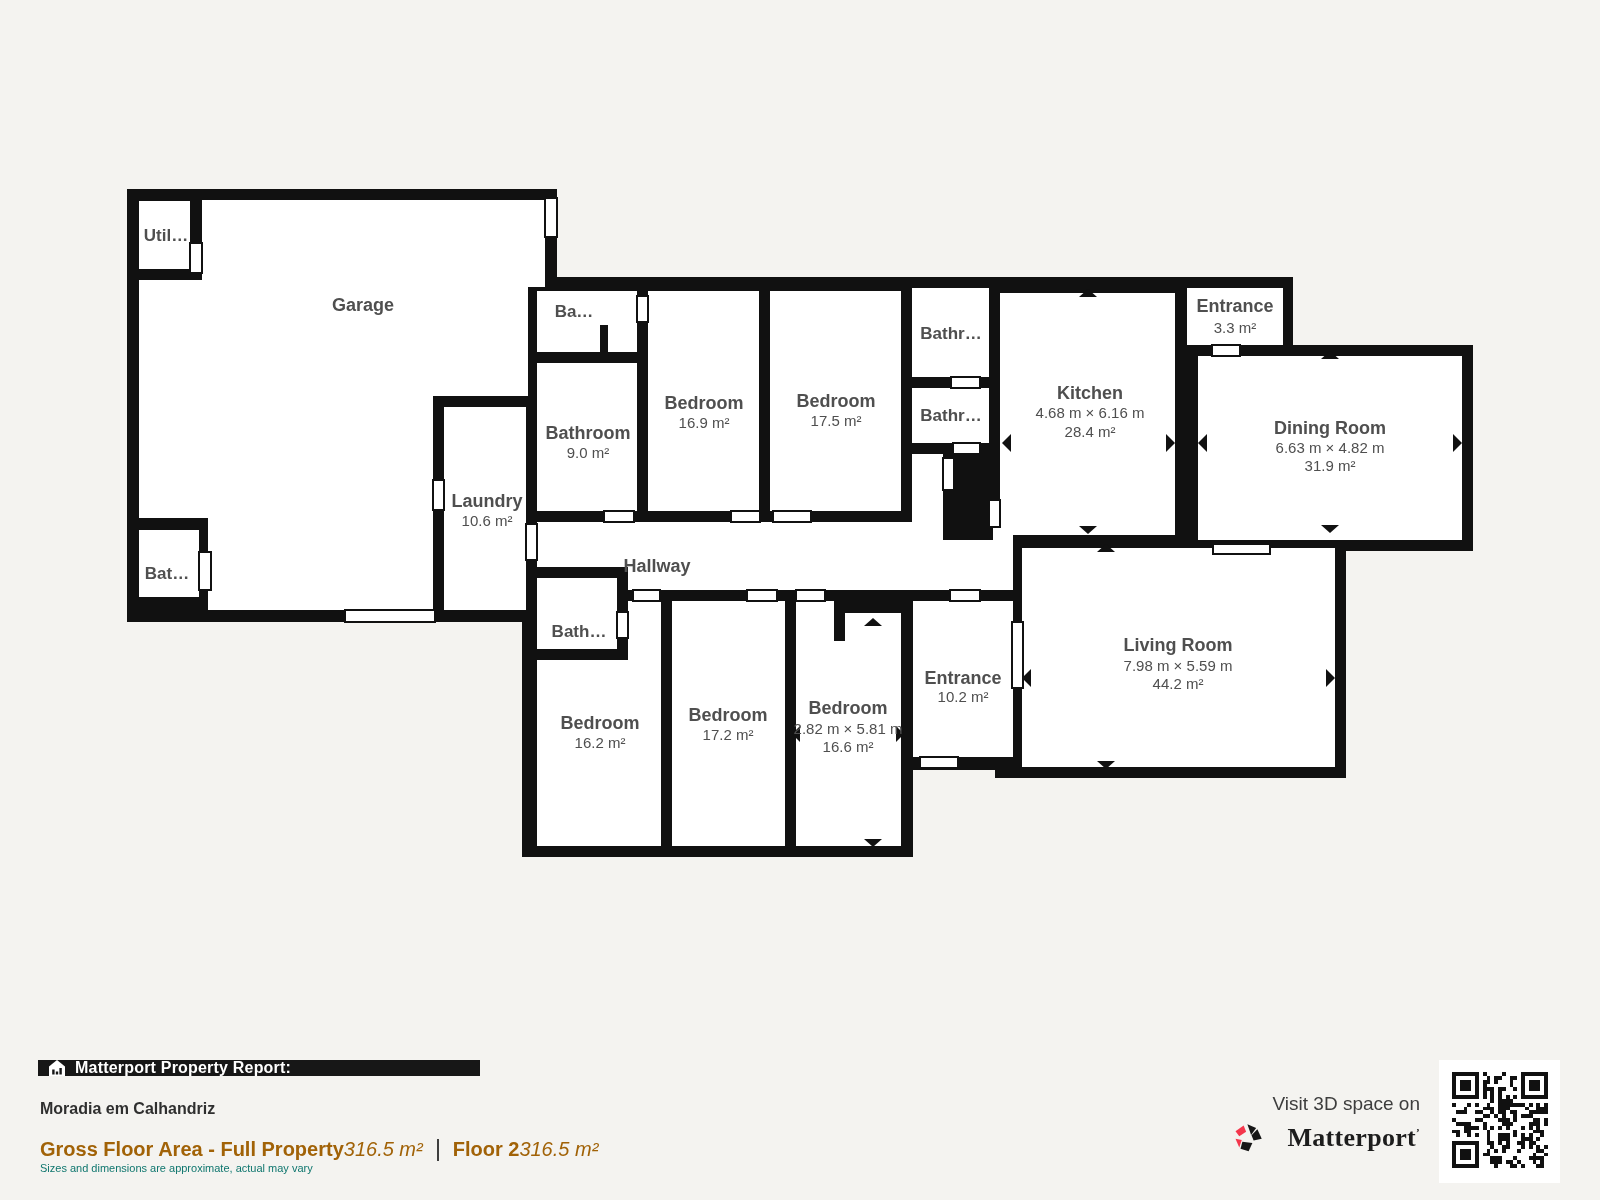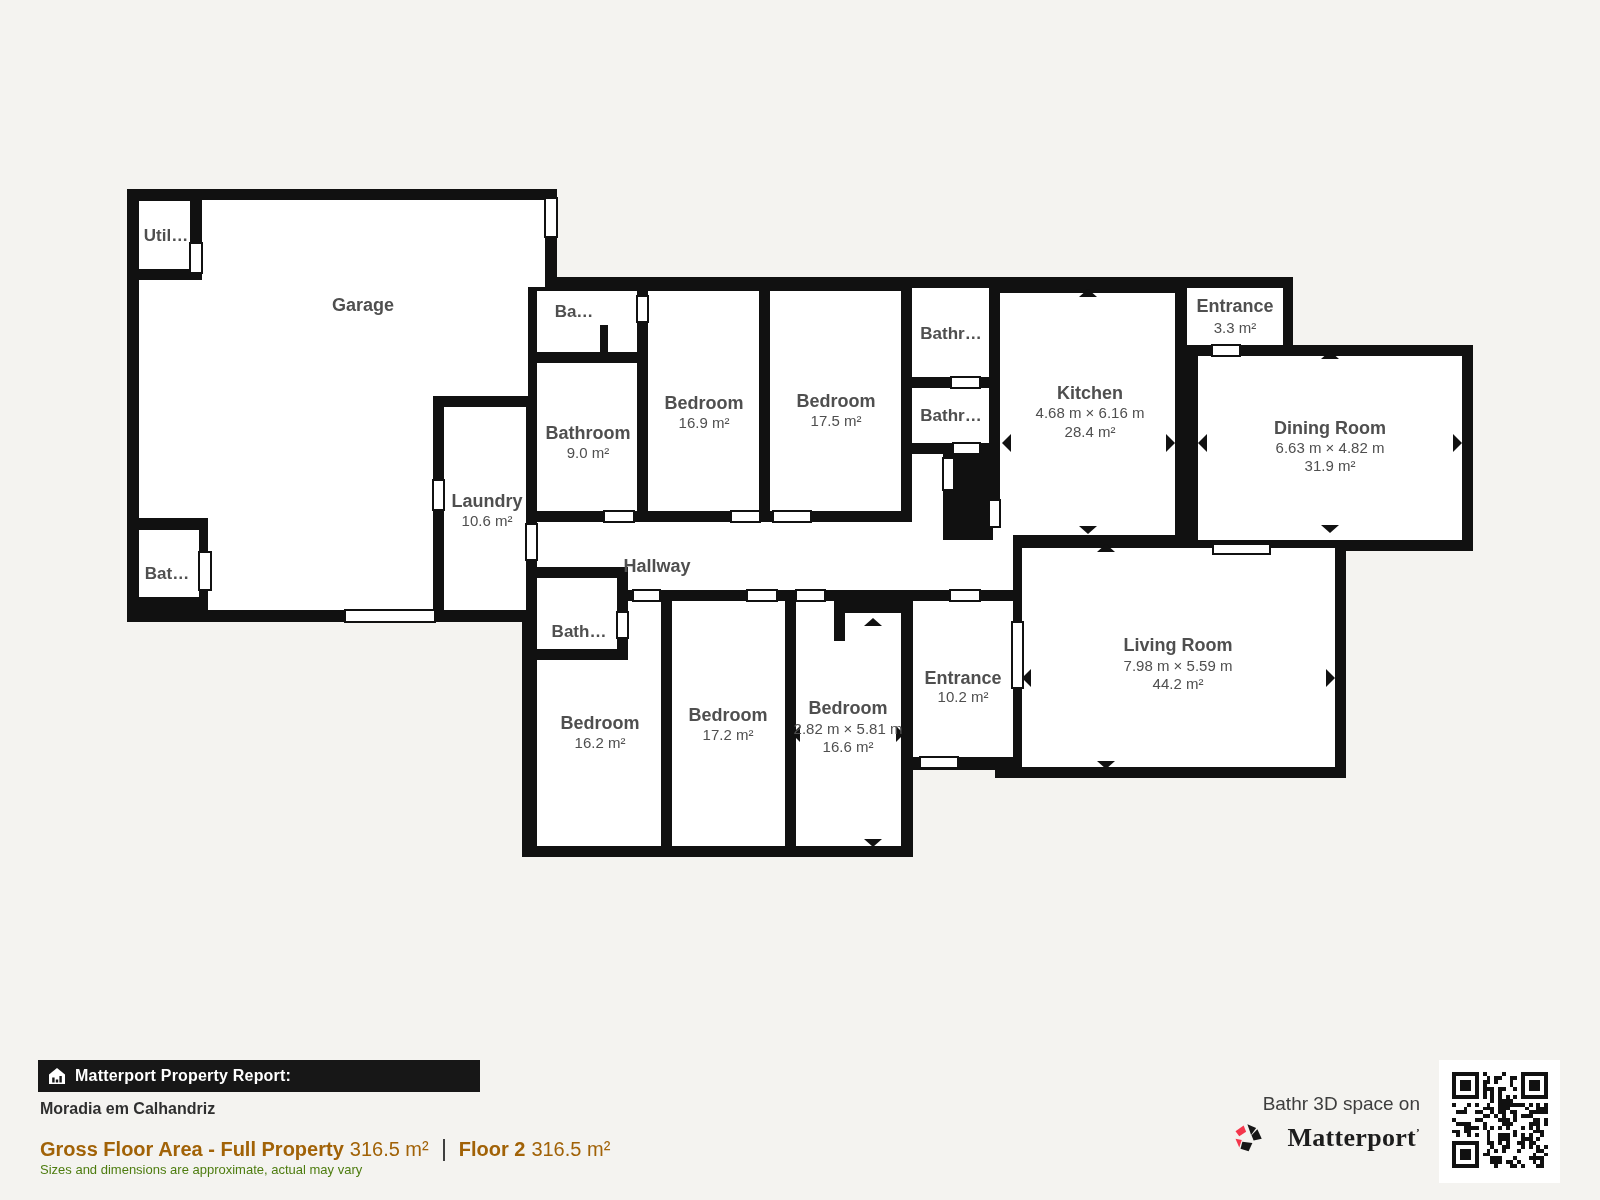--- a/index.html
+++ b/index.html
@@ -3,29 +3,29 @@
 <meta charset="utf-8">
 <style>
   html,body{margin:0;padding:0;}
   body{width:1600px;height:1200px;background:#f4f3f0;font-family:"Liberation Sans","DejaVu Sans",sans-serif;overflow:hidden;}
   #screen{position:relative;width:1600px;height:1200px;}
   #plan-svg{position:absolute;left:0;top:0;}
   .room-name{font-size:18px;font-weight:bold;fill:#4f4f4f;}
   .room-sub{font-size:15px;fill:#4f4f4f;}
   .room-name-sm{font-size:17px;font-weight:bold;fill:#4f4f4f;}
   
-  #report-bar{position:absolute;left:38px;top:1060px;width:442px;height:32px;background:#171717;color:#fff;
+  #report-bar{position:absolute;left:38px;top:1060px;width:442px;height:16px;background:#171717;color:#fff;
     display:flex;align-items:center;box-sizing:border-box;padding-left:10px;}
   #report-bar .bar-text{font-size:16px;font-weight:bold;margin-left:9px;letter-spacing:.2px;}
   #property-title{position:absolute;left:40px;top:1100px;font-size:16px;font-weight:bold;color:#2f2f2f;}
   #stats-line{position:absolute;left:40px;top:1138px;font-size:20px;color:#a16207;display:flex;align-items:center;}
   #stats-line .lbl{font-weight:bold;}
-  #stats-line .val{font-weight:normal;margin-left:6px;}
+  #stats-line .val{font-weight:normal;font-style:italic;}
   #stats-line .sep{display:inline-block;width:2px;height:22px;background:#3f3f3f;margin:0 14px;}
-  #disclaimer{position:absolute;left:40px;top:1162px;font-size:13px;color:#4d7c0f;}
+  #disclaimer{position:absolute;left:40px;top:1162px;font-size:11px;color:#0f766e;}
   
   #visit-block{position:absolute;left:1180px;top:1093px;width:240px;text-align:right;}
   #visit-text{font-size:19px;color:#3d3d3d;}
   #logo-row{margin-top:8px;display:flex;align-items:center;justify-content:flex-end;gap:24px;}
   #wordmark{font-family:"Liberation Serif","DejaVu Serif",serif;font-size:26px;font-weight:600;color:#1d1d1d;letter-spacing:.3px;}
   #wordmark sup{font-size:11px;}
   #qr-tile{position:absolute;left:1439px;top:1060px;width:121px;height:123px;background:#fff;}
   #qr-box{position:absolute;left:1452px;top:1072px;width:96px;height:96px;}
 </style>
 </head>
@@ -177,21 +177,21 @@
   <span class="lbl">Gross Floor Area - Full Property</span>
   <span class="val">316.5 m²</span>
   <span class="sep"></span>
   <span class="lbl">Floor 2</span>
   <span class="val">316.5 m²</span>
 </div>
 
 <div id="disclaimer">Sizes and dimensions are approximate, actual may vary</div>
 
 <div id="visit-block">
-  <div id="visit-text">Bathr 3D space on</div>
+  <div id="visit-text">Visit 3D space on</div>
   <div id="logo-row">
     <svg width="30" height="30" viewBox="0 0 24 24">
       <polygon points="2,6.5 8.5,2 10.5,7 5,10.5" fill="#f4364c"></polygon>
       <polygon points="11.5,1 18.5,4 14.5,9.5" fill="#161616"></polygon>
       <polygon points="19.5,5 23,12.5 16.5,14 14.8,9.8" fill="#161616"></polygon>
       <polygon points="7.5,15 15.5,16 12.5,22.5 6,20.5" fill="#161616"></polygon>
       <polygon points="2,12.5 7,13.5 5,19.5" fill="#f4364c"></polygon>
     </svg>
     <span id="wordmark"><span>Matterport</span><sup>’</sup></span>
   </div>

